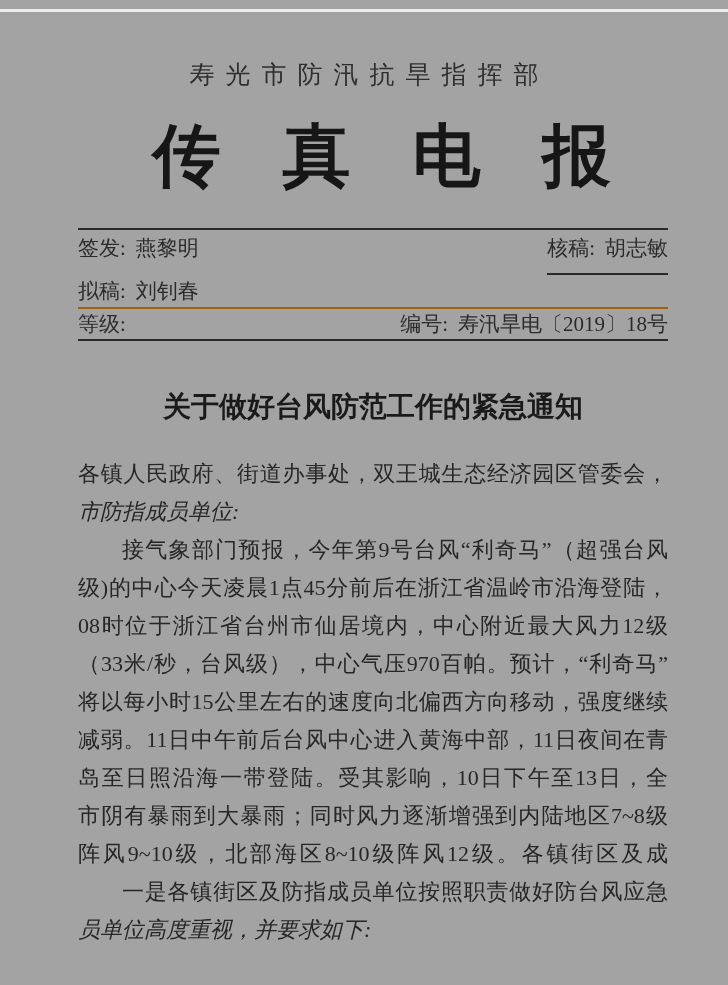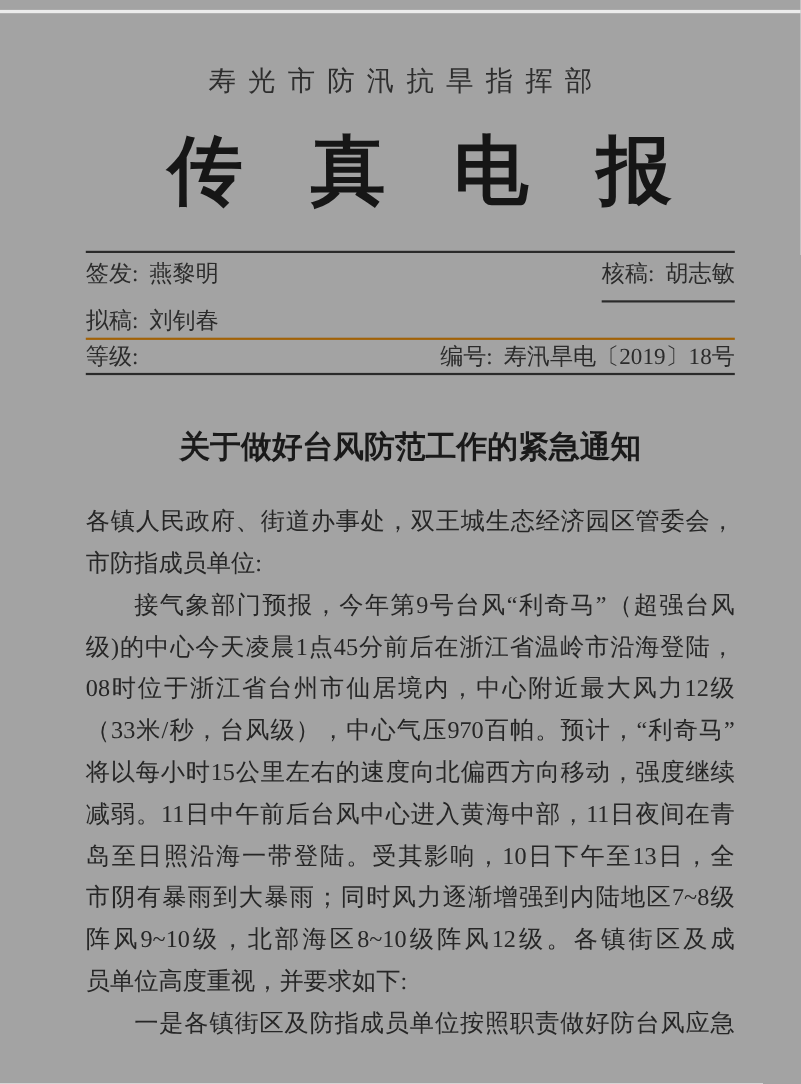--- a/index.html
+++ b/index.html
@@ -90,21 +90,21 @@
     font-size: 22px;
     color: #262626;
   }
   .line {
     line-height: 38px;
     text-align: justify;
     text-align-last: justify;
     text-justify: inter-character;
     white-space: nowrap;
   }
-  .line.end { text-align-last: left; }
+  .line.end { text-align-last: left; font-style: italic; }
   .line.indent { text-indent: 2em; }
 </style>
 </head>
 <body>
 
 <div class="page">
 
   <div class="scan-edge-top"></div>
 
   <div class="org-name">寿光市防汛抗旱指挥部</div>
@@ -144,17 +144,17 @@
       <div class="line end">市防指成员单位:</div>
       <div class="line indent">接气象部门预报，今年第9号台风“利奇马”（超强台风</div>
       <div class="line">级)的中心今天凌晨1点45分前后在浙江省温岭市沿海登陆，</div>
       <div class="line">08时位于浙江省台州市仙居境内，中心附近最大风力12级</div>
       <div class="line">（33米/秒，台风级），中心气压970百帕。预计，“利奇马”</div>
       <div class="line">将以每小时15公里左右的速度向北偏西方向移动，强度继续</div>
       <div class="line">减弱。11日中午前后台风中心进入黄海中部，11日夜间在青</div>
       <div class="line">岛至日照沿海一带登陆。受其影响，10日下午至13日，全</div>
       <div class="line">市阴有暴雨到大暴雨；同时风力逐渐增强到内陆地区7~8级</div>
       <div class="line">阵风9~10级，北部海区8~10级阵风12级。各镇街区及成</div>
+      <div class="line indent">一是各镇街区及防指成员单位按照职责做好防台风应急</div>
       <div class="line end">员单位高度重视，并要求如下:</div>
-      <div class="line indent">一是各镇街区及防指成员单位按照职责做好防台风应急</div>
     </div>
 
 </div>
 
 </body></html>

